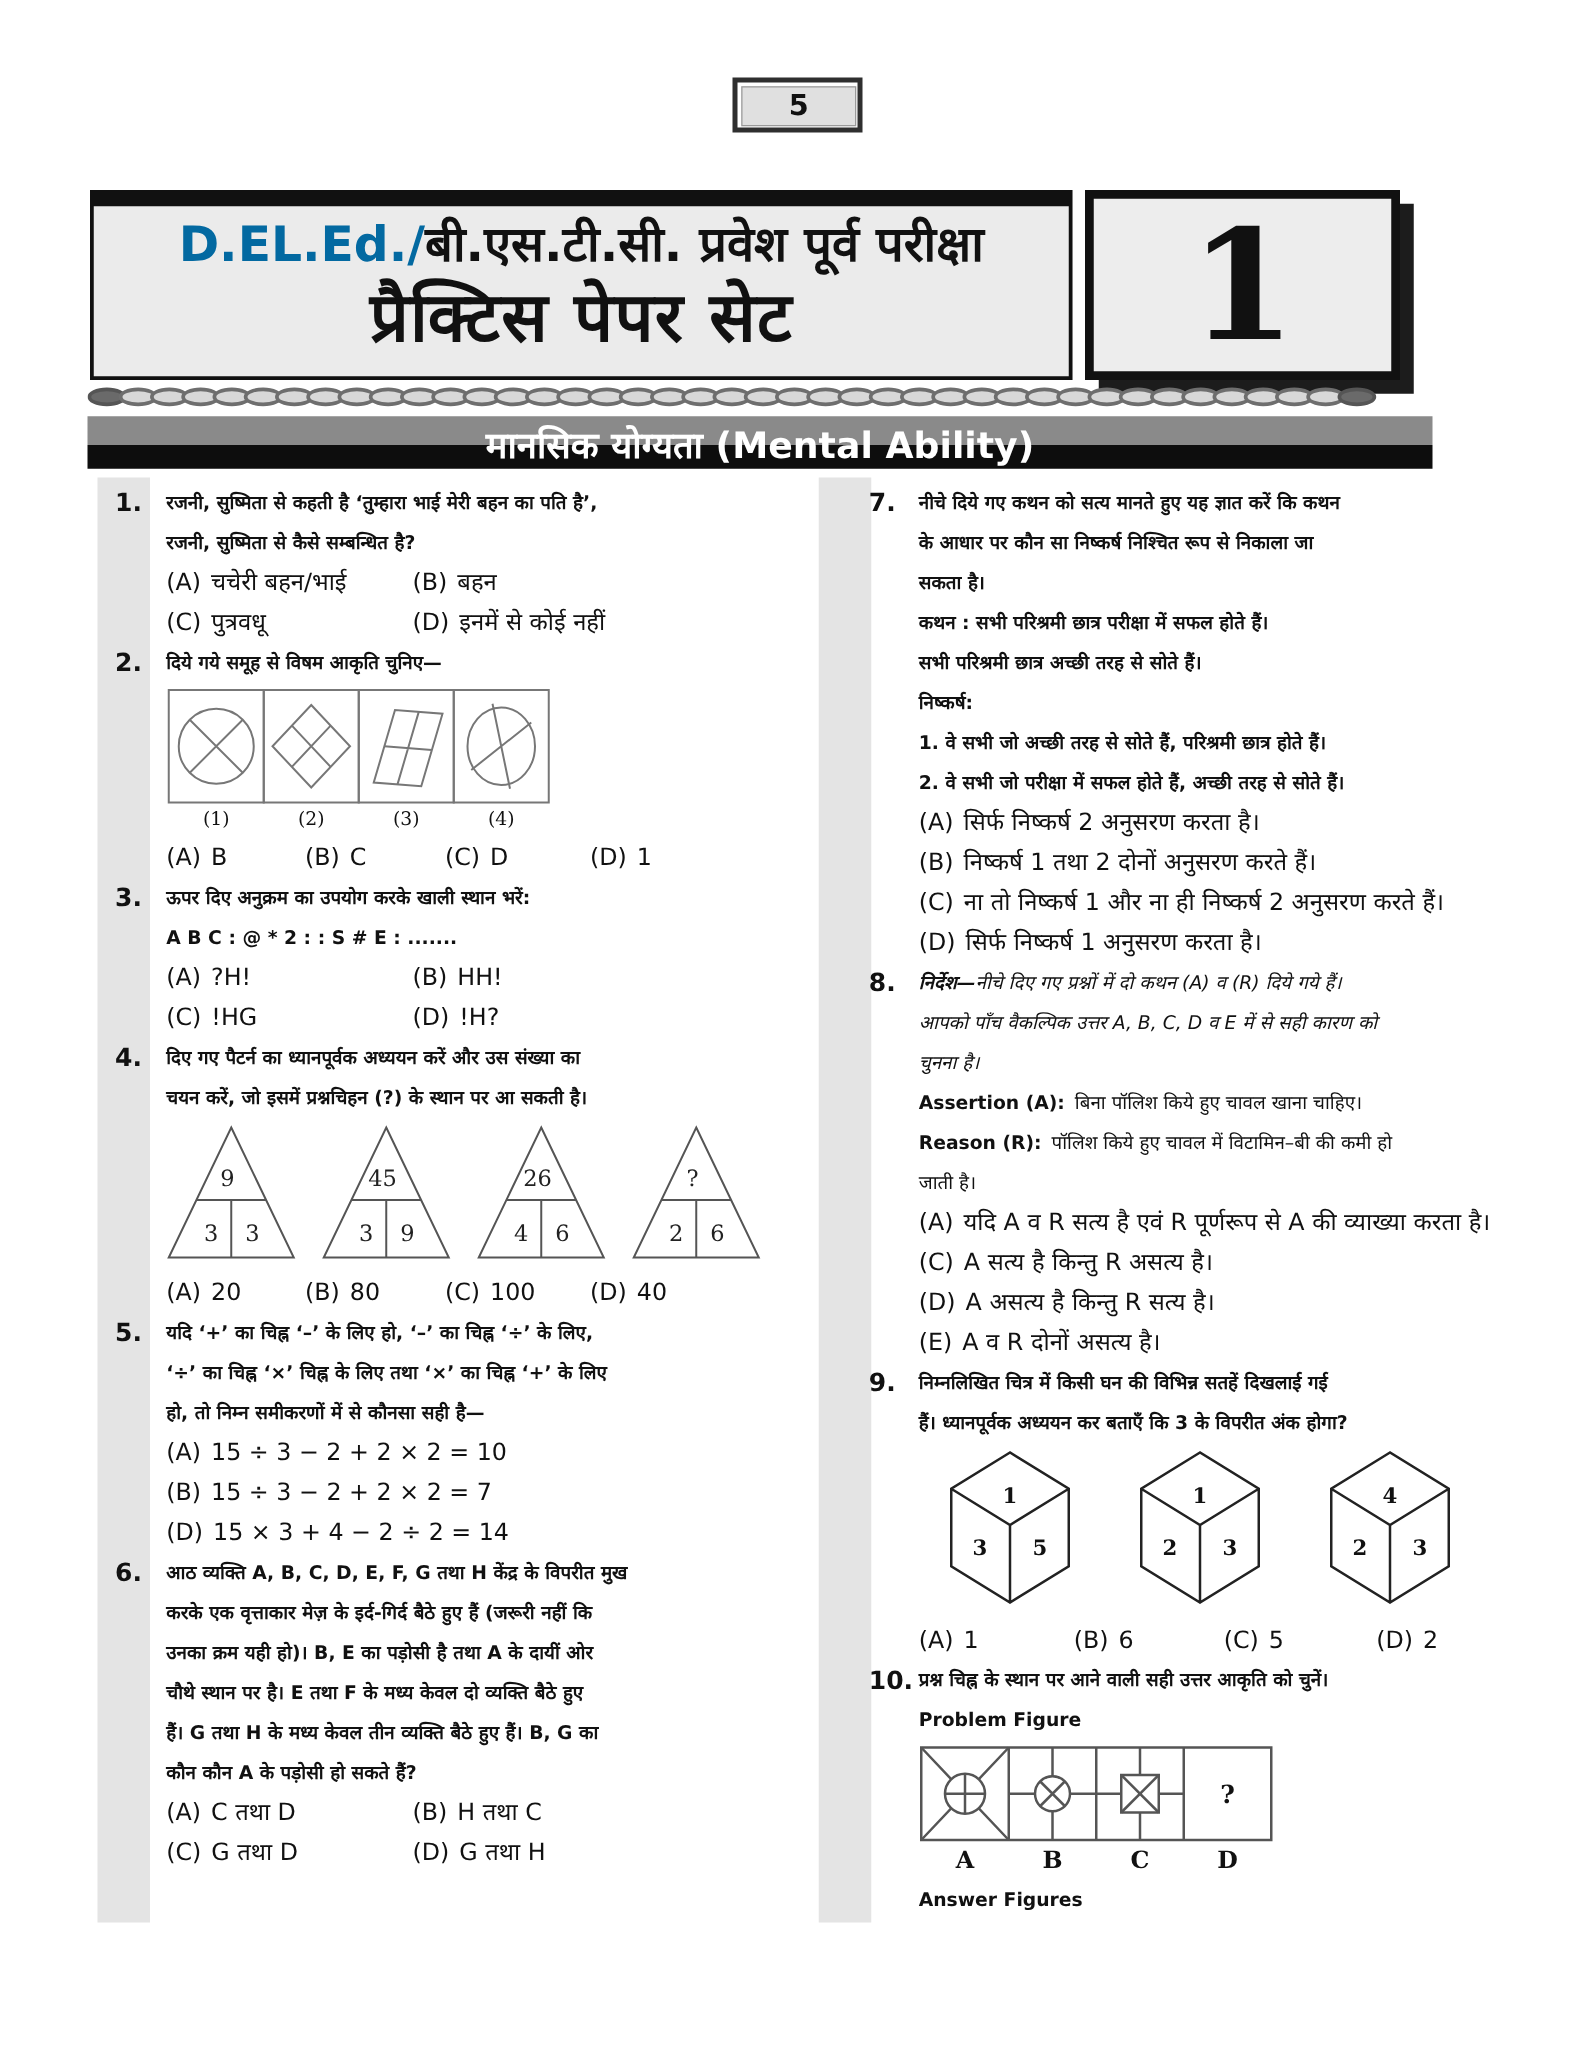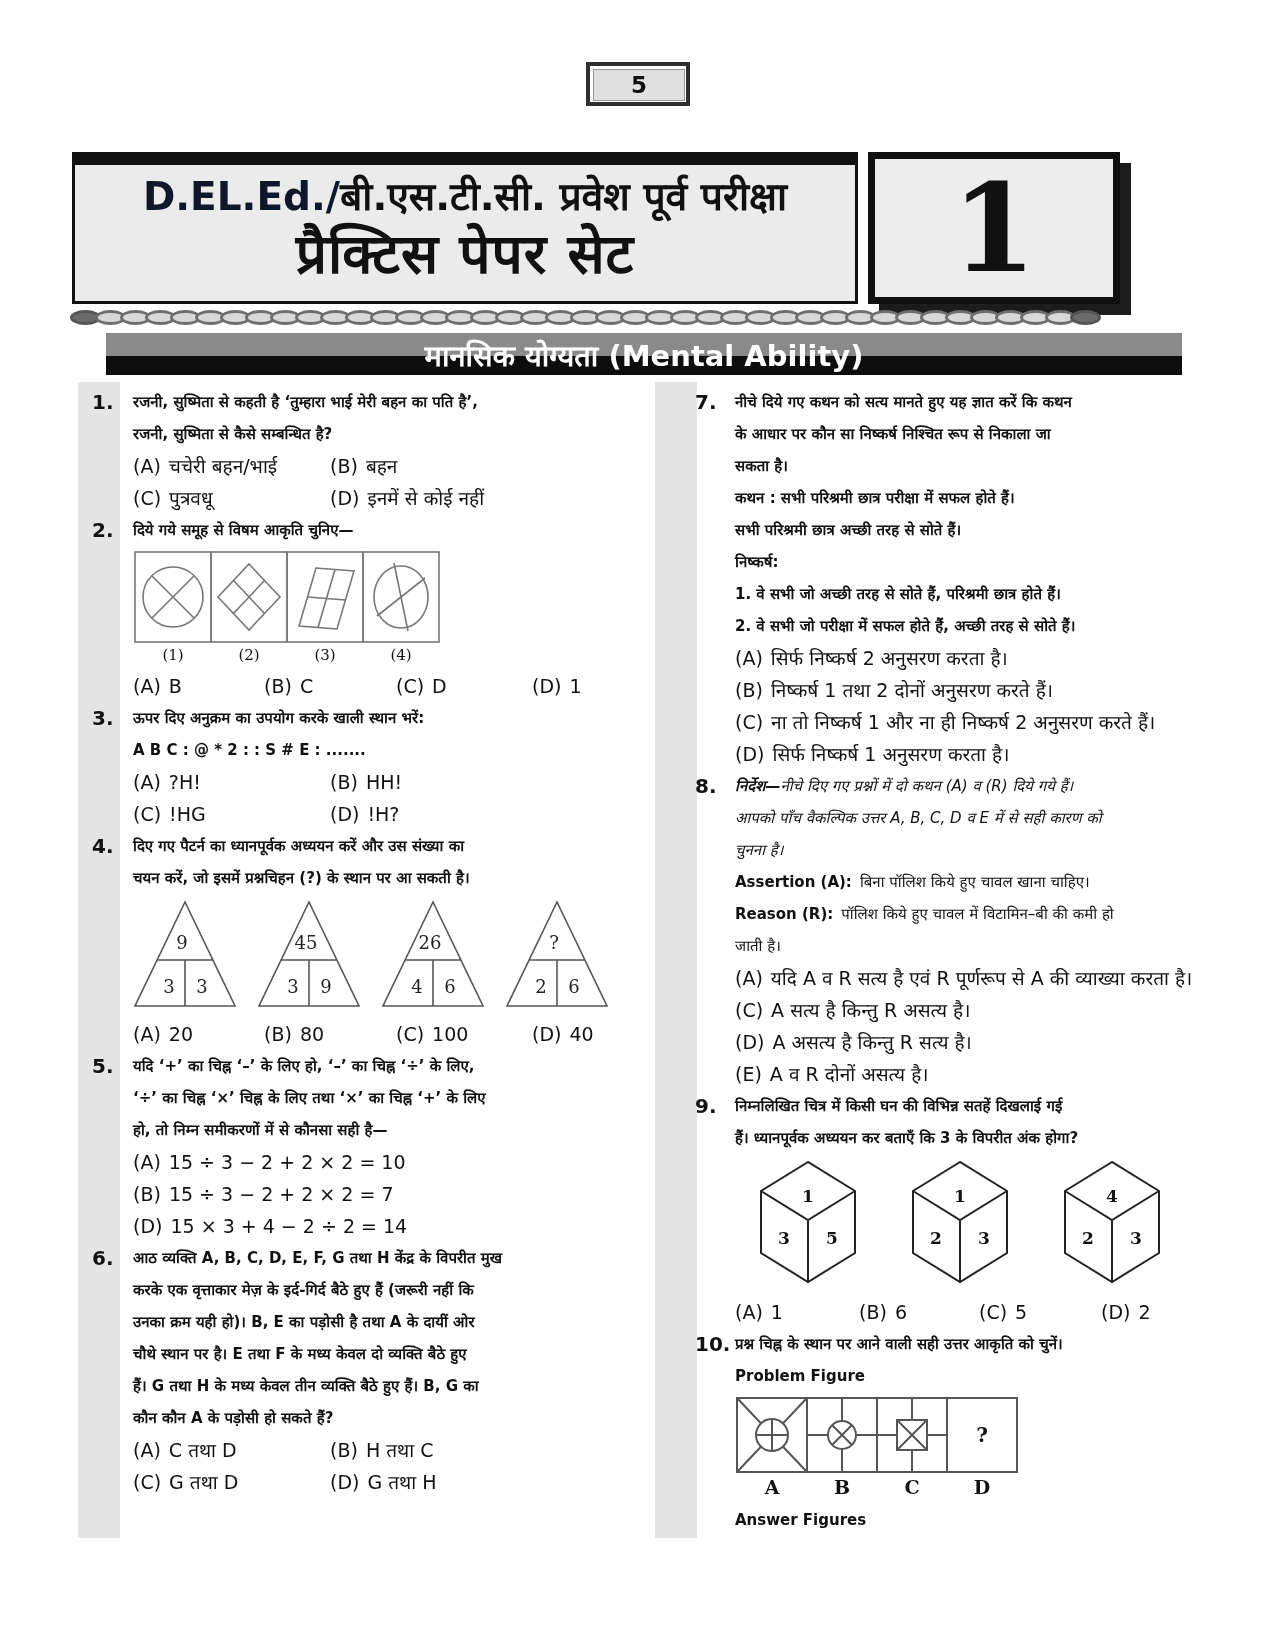--- a/index.html
+++ b/index.html
@@ -7,56 +7,56 @@
         font-family:"DejaVu Sans",sans-serif;color:#111;}
   
   .pnum-box{position:absolute;left:586px;top:62px;width:104px;height:44px;border:4px solid #2f2f2f;
             background:#fff;padding:3px;box-sizing:border-box;}
   .pnum-in{width:100%;height:100%;background:#e0e0e0;border:1px solid #9a9a9a;display:flex;
            align-items:center;justify-content:center;font-weight:bold;font-size:23px;}
   
   .hdr-main{position:absolute;left:72px;top:152px;width:786px;height:152px;background:#ebebeb;
             border:3px solid #111;border-top:13px solid #111;box-sizing:border-box;text-align:center;}
   .hdr-l1{margin-top:7px;font-size:39px;font-weight:bold;line-height:50px;white-space:nowrap;}
-  .hdr-l1 .pfx{color:#0f172a;}
+  .hdr-l1 .pfx{color:#0369a1;}
   .hdr-l2{font-size:55px;font-weight:bold;line-height:64px;letter-spacing:1px;}
   .set-box{position:absolute;left:868px;top:152px;width:252px;height:152px;background:#ededed;
            border:7px solid #111;box-sizing:border-box;box-shadow:11px 11px 0 #1c1c1c;
            display:flex;align-items:center;justify-content:center;}
   .set-box span{font-family:"DejaVu Serif",serif;font-size:122px;font-weight:bold;line-height:1;}
   
   .chain{position:absolute;left:70px;top:307px;width:1076px;height:20px;display:flex;
          align-items:center;overflow:hidden;}
   .chain span{flex:0 0 auto;width:31px;height:15px;border:3px solid #6e6e6e;background:#d8d8d8;
               border-radius:50%;margin-left:-6px;box-sizing:border-box;}
   .chain span:first-child{margin-left:0;}
   .chain span.end{background:#6a6a6a;border-color:#555;}
   
   .secbar{position:absolute;left:70px;top:333px;width:1076px;height:42px;
           background:linear-gradient(to bottom,#8a8a8a 0 55%,#0d0d0d 55% 100%);
-          display:flex;align-items:center;justify-content:center;margin-left:36px;}
+          display:flex;align-items:center;justify-content:center;}
   .secbar span{color:#fff;font-size:29px;font-weight:bold;white-space:nowrap;}
   
   .strip{position:absolute;top:382px;width:42px;height:1156px;background:#e4e4e4;}
   .strip.l{left:78px}.strip.r{left:655px}
   
   .col{position:absolute;top:386px;overflow:hidden;}
   .col.l{left:78px;width:542px;}
   .col.r{left:655px;width:551px;}
   .q{display:flex;align-items:flex-start;}
   .qnum{flex:0 0 55px;padding-left:14px;box-sizing:border-box;font-weight:bold;font-size:20px;line-height:32px;}
   .col.r .qnum{flex:0 0 80px;padding-left:40px;}
   .qbody{flex:1;min-width:0;}
   .qline{font-size:15px;line-height:32px;white-space:nowrap;}
   .b{font-weight:bold}
   .i{font-style:italic}
   .opt{white-space:nowrap;font-size:19px;line-height:32px;}
   .ol{margin-right:8px;}
   .row2{display:grid;grid-template-columns:197px auto;}
-  .row4{display:grid;grid-template-columns:111px 112px 116px auto;gap:20px;}
+  .row4{display:grid;grid-template-columns:111px 112px 116px auto;}
   .row4r{display:grid;grid-template-columns:124px 120px 122px auto;}
   .figwrap{margin:4px 0 2px;}
   svg text{font-family:"DejaVu Serif",serif;}
 </style>
 </head>
 <body>
 
 <div class="page">
 
   <div class="pnum-box">

